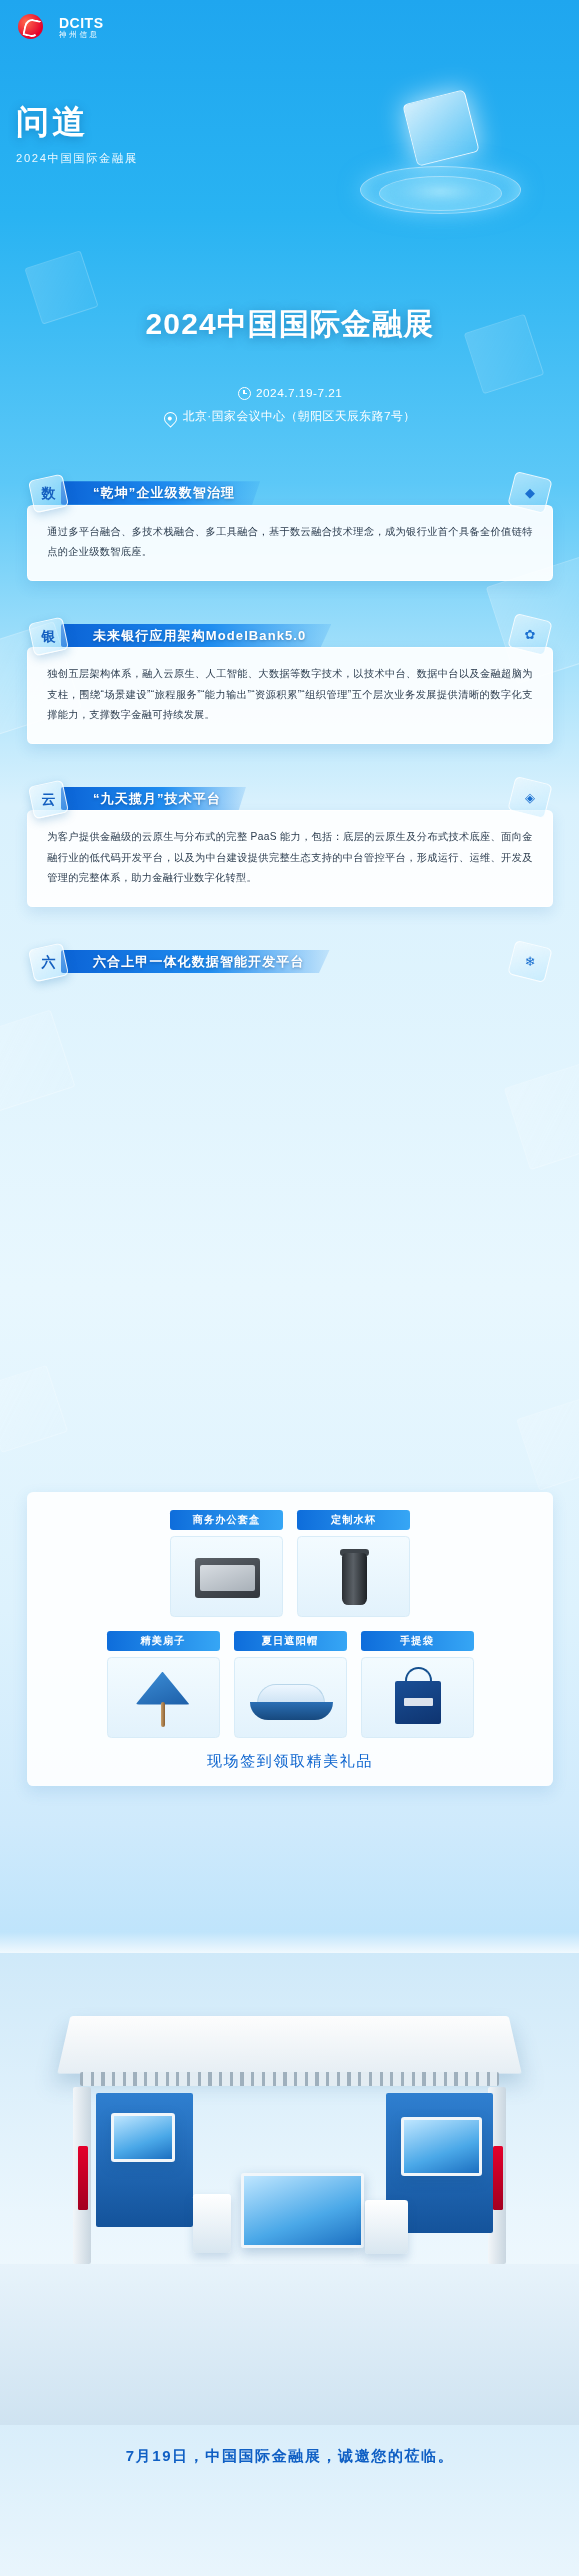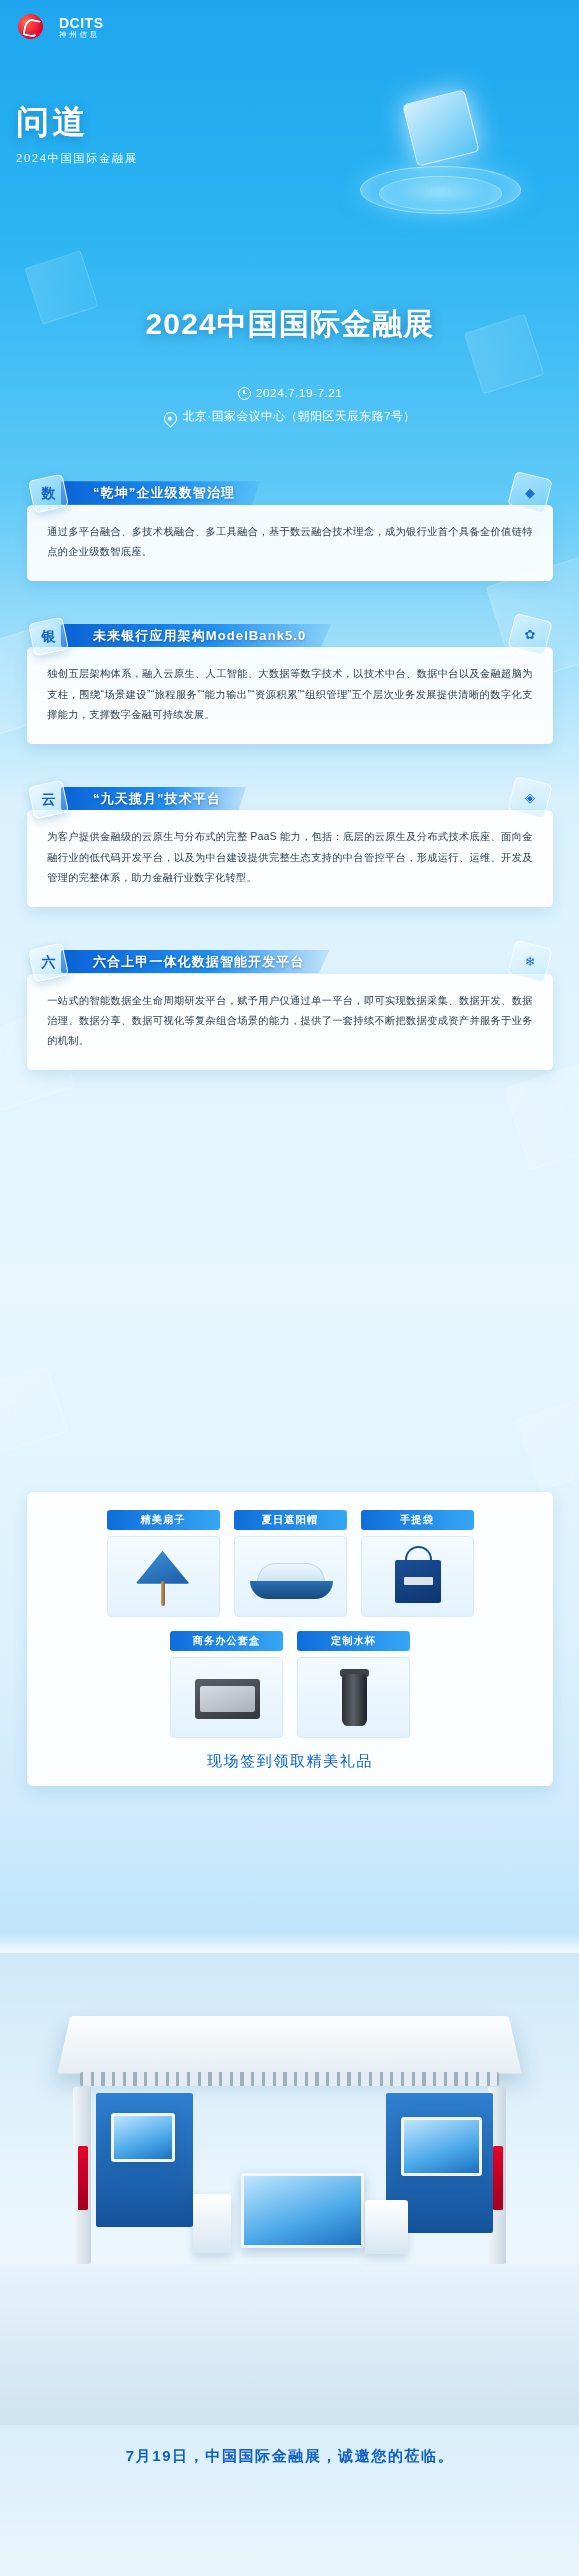--- a/index.html
+++ b/index.html
@@ -428,28 +428,41 @@
         <div class="ribbon">
           <span>六合上甲一体化数据智能开发平台</span>
         </div>
         <div class="badge">
           <div class="glyph">六</div>
         </div>
         <div class="card-deco">
           <div class="glyph">❄</div>
         </div>
       </div>
-      <div class="card-body">
-        <p>一站式的智能数据全生命周期研发平台，赋予用户仅通过单一平台，即可实现数据采集、数据开发、数据治理、数据分享、数据可视化等复杂组合场景的能力，提供了一套持续不断把数据变成资产并服务于业务的机制。</p>
-      </div>
     </div>
 
   </div>
 
   <div class="gifts">
+    <div class="gift-row">
+      <div class="gift">
+        <div class="cap">商务办公套盒</div>
+        <div class="pic">
+          <div class="box-body"></div>
+            <div class="box-lid"></div>
+        </div>
+      </div>
+      <div class="gift">
+        <div class="cap">定制水杯</div>
+        <div class="pic">
+          <div class="cup-lid"></div>
+            <div class="cup-body"></div>
+        </div>
+      </div>
+    </div>
     <div class="gift-row">
       <div class="gift">
         <div class="cap">精美扇子</div>
         <div class="pic">
           <div class="fan-blade"></div>
             <div class="fan-handle"></div>
         </div>
       </div>
       <div class="gift">
         <div class="cap">夏日遮阳帽</div>
@@ -457,36 +470,20 @@
           <div class="visor-top"></div>
             <div class="visor-brim"></div>
         </div>
       </div>
       <div class="gift">
         <div class="cap">手提袋</div>
         <div class="pic">
           <div class="tote-handle"></div>
             <div class="tote-body"></div>
             <div class="tote-label"></div>
-        </div>
-      </div>
-    </div>
-    <div class="gift-row">
-      <div class="gift">
-        <div class="cap">商务办公套盒</div>
-        <div class="pic">
-          <div class="box-body"></div>
-            <div class="box-lid"></div>
-        </div>
-      </div>
-      <div class="gift">
-        <div class="cap">定制水杯</div>
-        <div class="pic">
-          <div class="cup-lid"></div>
-            <div class="cup-body"></div>
         </div>
       </div>
     </div>
     <div class="gift-footer">现场签到领取精美礼品</div>
   </div>
 
   <div class="booth">
     <div class="booth-floor"></div>
     <div class="booth-struct">
       <div class="roof"></div>

